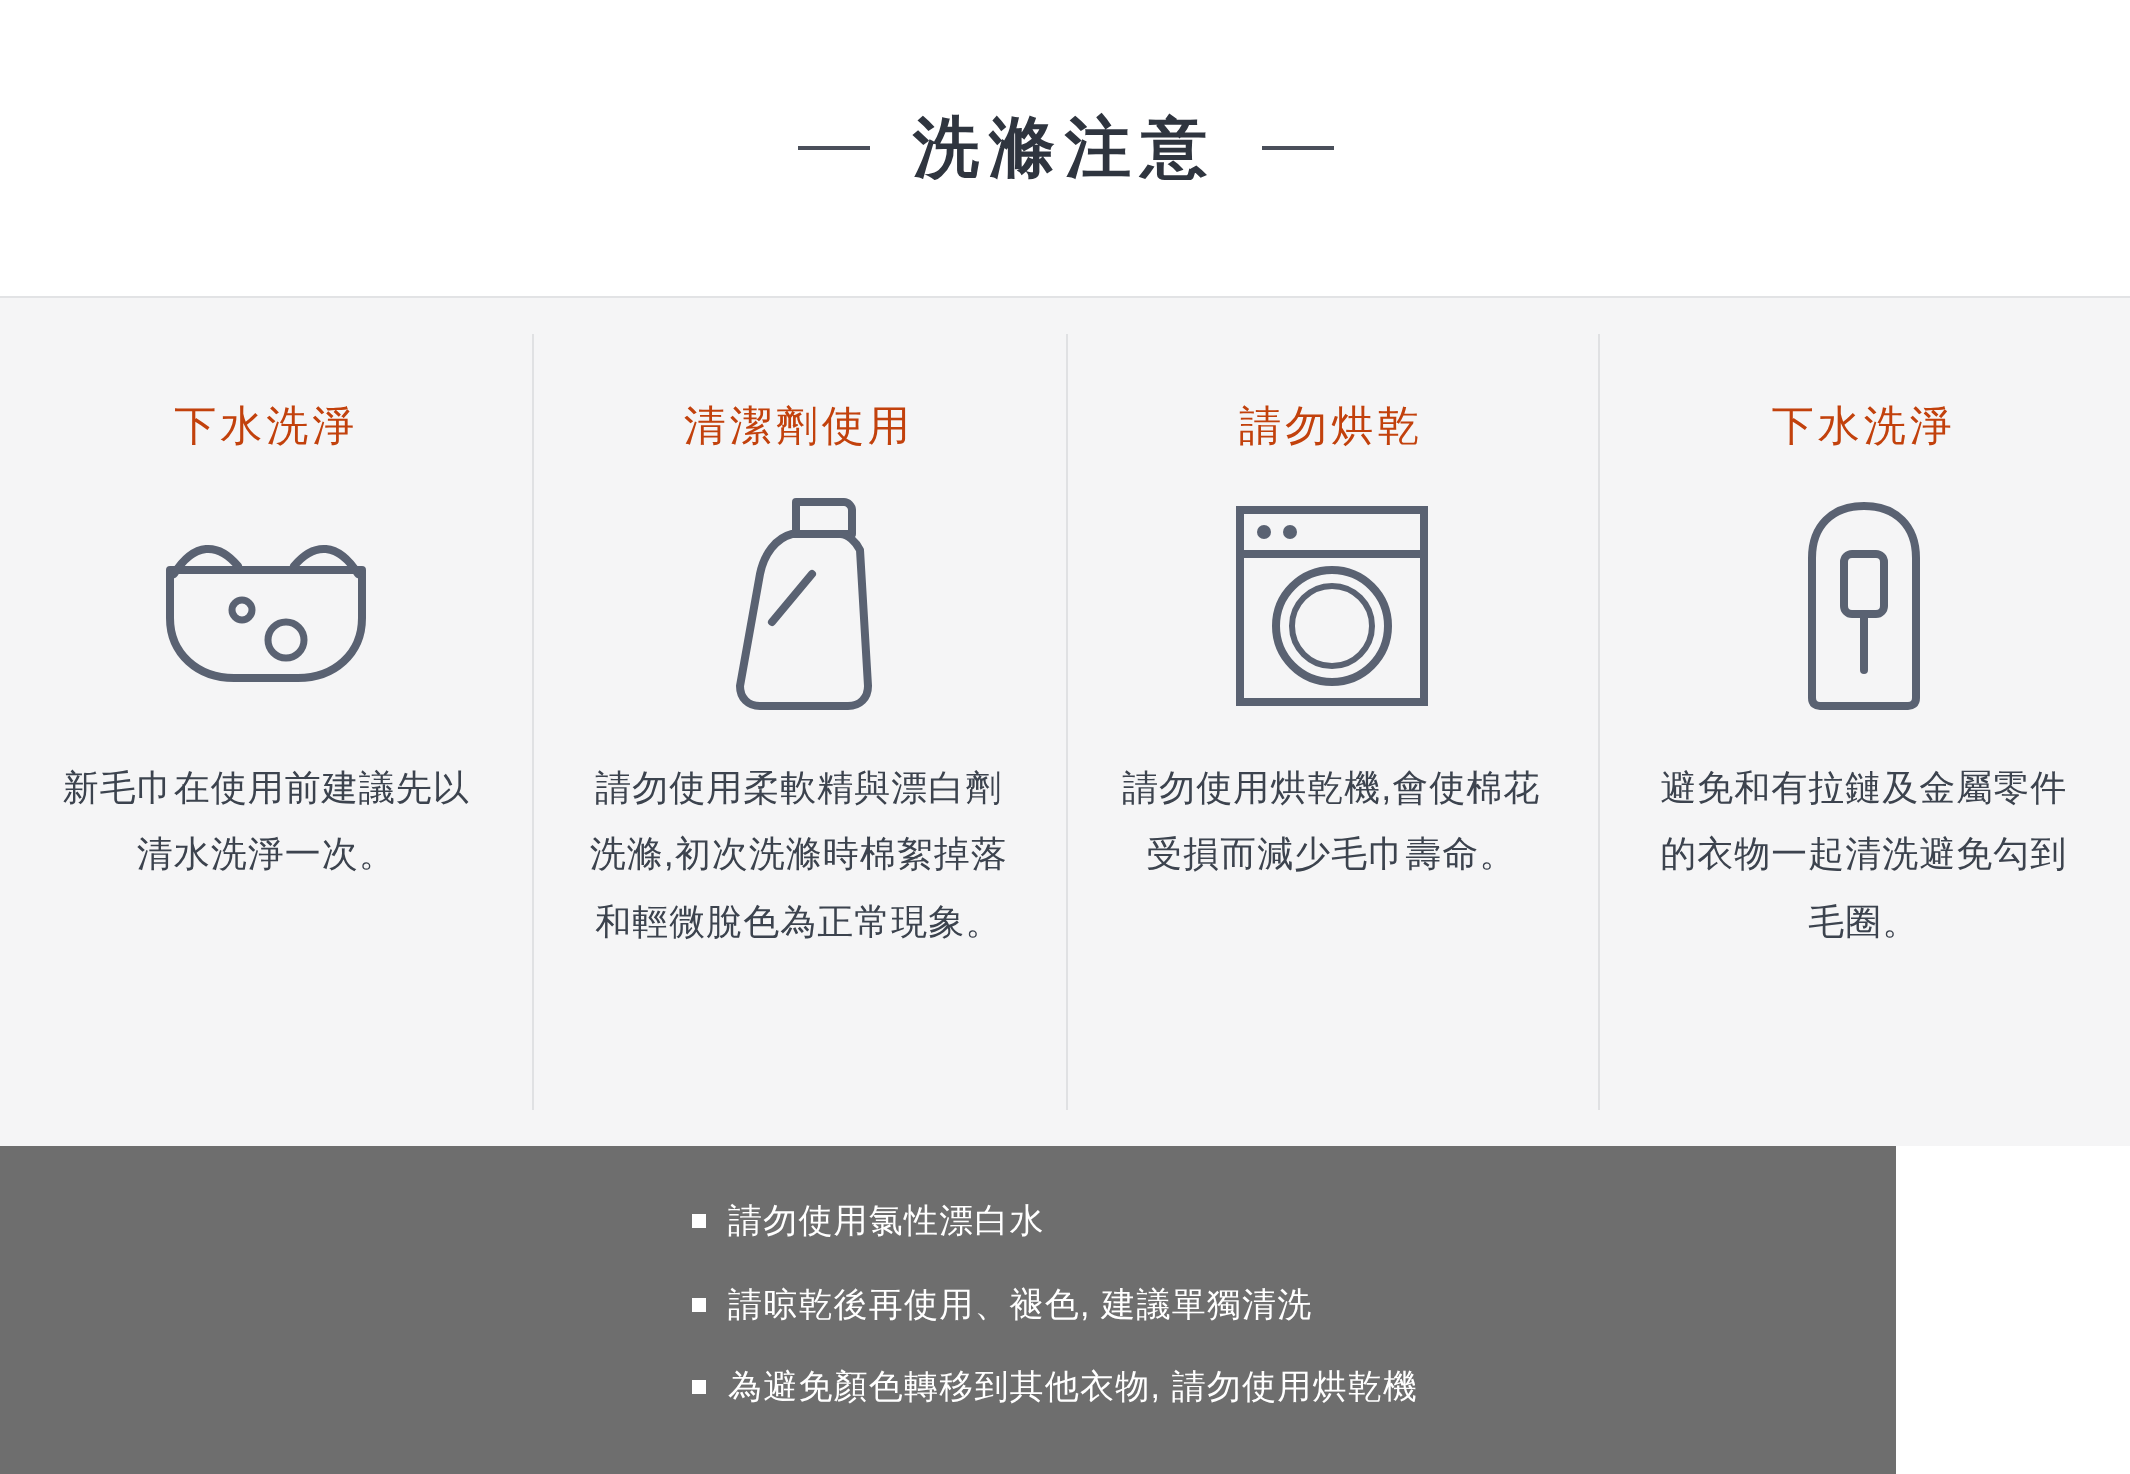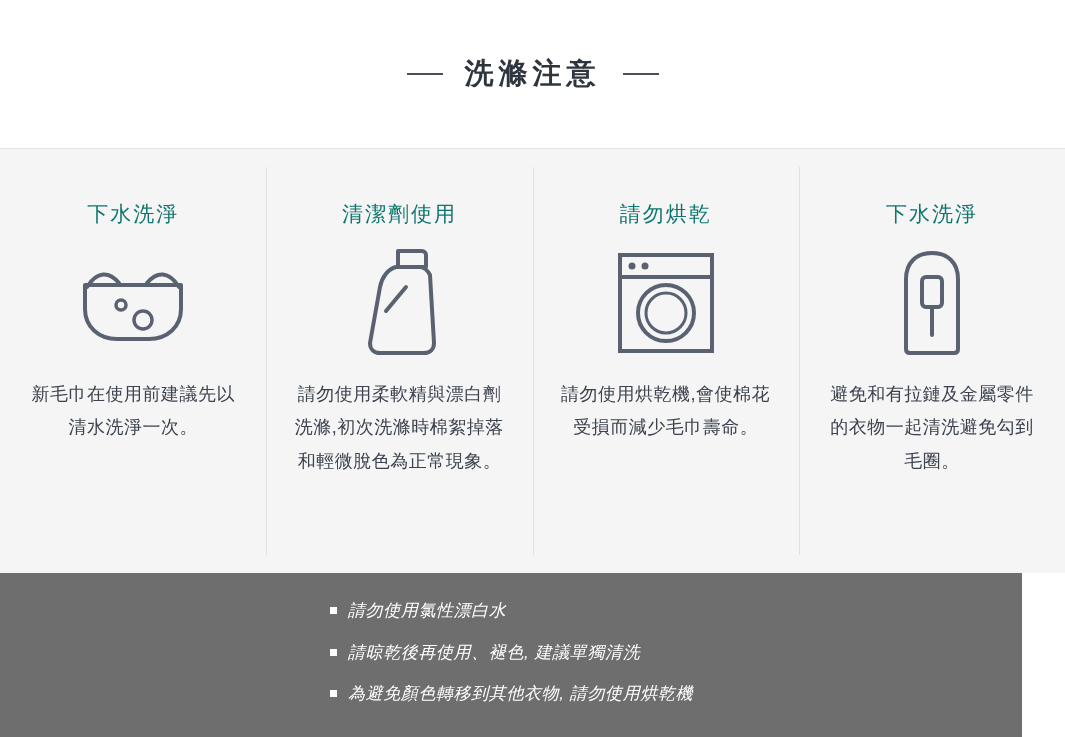--- a/index.html
+++ b/index.html
@@ -30,21 +30,21 @@
     gap: 22px;
   }
   .title-rule {
     width: 36px;
     height: 2px;
     background: #4a4f5a;
     display: block;
   }
   .title-text {
     font-family: "DejaVu Serif", "Liberation Serif", serif;
-    font-size: 29px;
+    font-size: 33px;
     letter-spacing: 5px;
     color: #2f353f;
     font-weight: 600;
     white-space: nowrap;
   }
 
   
   .cards {
     display: flex;
     width: 1065px;
@@ -65,21 +65,21 @@
     position: absolute;
     left: 0;
     top: 18px;
     bottom: 18px;
     width: 1px;
     background: #e0e1e3;
   }
   .card-title {
     font-size: 21px;
     letter-spacing: 2px;
-    color: #0f766e;
+    color: #c2410c;
     font-weight: 400;
     margin: 0 0 18px 0;
     line-height: 1.2;
   }
   .card-icon {
     height: 118px;
     display: flex;
     align-items: center;
     justify-content: center;
     margin-bottom: 16px;
@@ -89,27 +89,26 @@
     line-height: 1.85;
     color: #3c434e;
     letter-spacing: 0.5px;
     margin: 0 auto;
     max-width: 214px;
     text-align: center;
   }
 
   
   .footer {
-    width: 1022px;
+    width: 948px;
     height: 164px;
     background: #6e6e6e;
     color: #ffffff;
     box-sizing: border-box;
-    padding: 26px 0 0 0;
-    font-style: italic;
+    padding: 26px 0 0 16px;
   }
   .notes {
     list-style: none;
     margin: 0;
     padding: 0;
     width: 470px;
     margin-left: 330px;
   }
   .notes li {
     display: flex;

